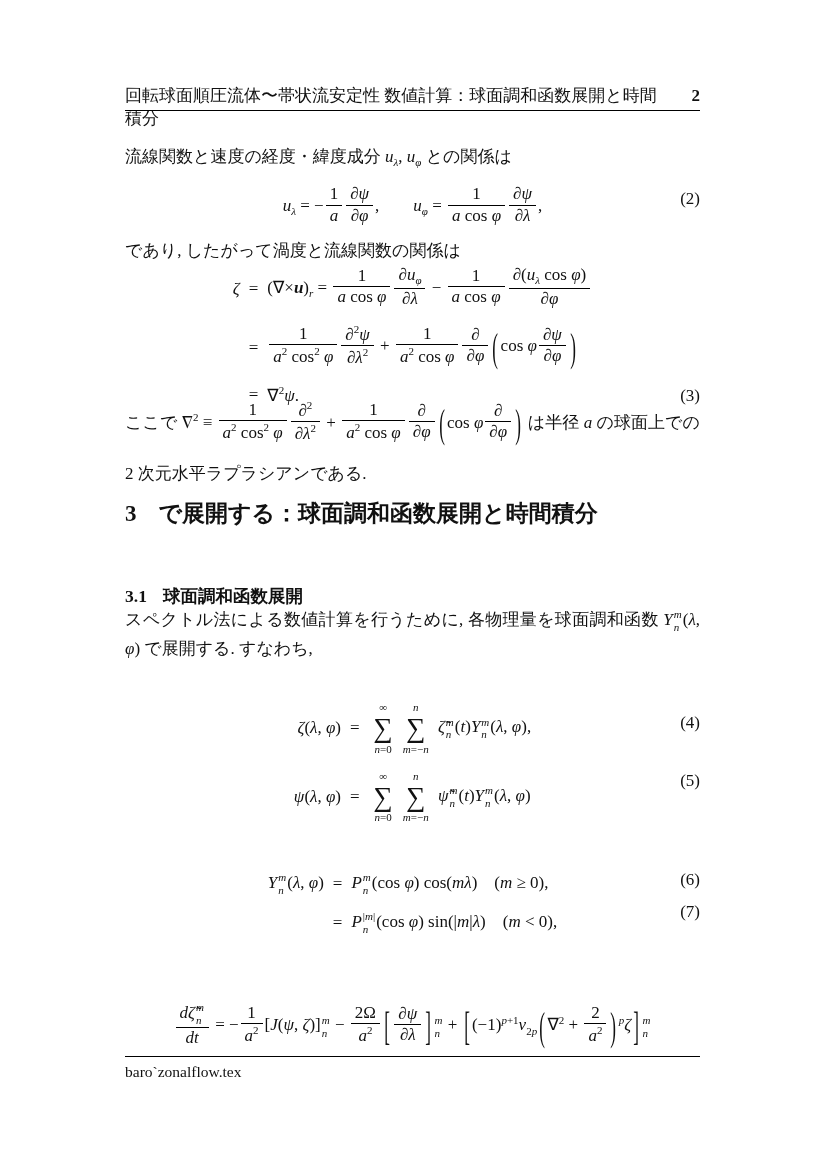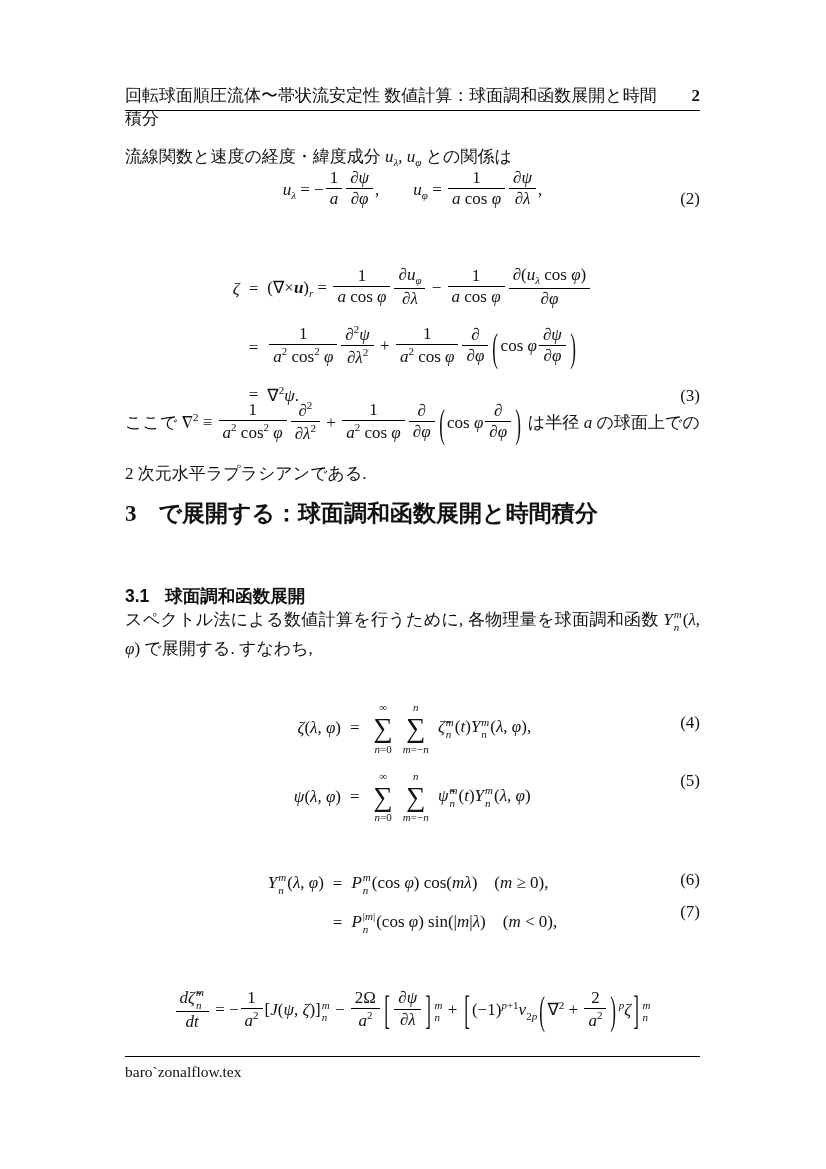--- a/index.html
+++ b/index.html
@@ -16,25 +16,25 @@
   .ftr { display:flex; justify-content:space-between; font-size:15.5px;flex-direction:column; }
 
   
   .para { font-size:17px; line-height:29px; text-align:justify; }
   .para-math { line-height:50px; }
 
   
   .sec { font-size:23px; font-weight:bold; font-family:"Liberation Sans", sans-serif; }
   .sec .sec-num { font-family:"Liberation Serif", serif; margin-right:22px; }
   .subsec { font-size:17.5px; font-weight:bold; font-family:"Liberation Sans", sans-serif; }
-  .subsec .sec-num { font-family:Liberation Sans, sans-serif; margin-right:16px; }
+  .subsec .sec-num { font-family:Liberation Serif, serif; margin-right:16px; }
 
   
   .eqwrap { text-align:center; position:absolute; left:125px; width:575px; font-size:17px; }
-  .eqflex { display:flex; align-items:flex-start; justify-content:center; }
+  .eqflex { display:flex; align-items:flex-end; justify-content:center; }
   .eq-label { position:absolute; right:0; font-size:17px; }
   .center-label { top:50%; transform:translateY(-50%); }
   .eqtable { display:inline-table; border-collapse:collapse; text-align:left; }
   .eqrow { display:table-row; }
   .eqcell { display:table-cell; vertical-align:middle; padding:7px 0; }
   .eqcell.lhs { text-align:right; }
   .eqcell.rel { padding:7px 9px; }
   .eqcell.rhs { text-align:left; }
 
   
@@ -62,20 +62,21 @@
   </div>
   <div class="block rule" style="top:110px"></div>
 
   <p class="block para" style="top:142px">流線関数と速度の経度・緯度成分 <i>u</i><sub><i>λ</i></sub>, <i>u</i><sub><i>φ</i></sub> との関係は</p>
 
   <div class="eqwrap eqflex" style="top:170px;height:58px">
     <span class="eqc"><i>u</i><sub><i>λ</i></sub> = −<span class="f"><span class="n">1</span><span class="d"><i>a</i></span></span><span class="f"><span class="n">∂<i>ψ</i></span><span class="d">∂<i>φ</i></span></span>,  <i>u</i><sub><i>φ</i></sub> = <span class="f"><span class="n">1</span><span class="d"><i>a</i> cos <i>φ</i></span></span><span class="f"><span class="n">∂<i>ψ</i></span><span class="d">∂<i>λ</i></span></span>,</span>
     <span class="eq-label center-label">(2)</span>
   </div>
 
+  <p class="block para" style="top:236px">であり, したがって渦度と流線関数の関係は</p>
 
   <div class="eqwrap" style="top:260px">
     <div class="eqtable">
       <div class="eqrow">
         <span class="eqcell lhs"><i>ζ</i></span>
         <span class="eqcell rel">=</span>
         <span class="eqcell rhs">(∇×<b><i>u</i></b>)<sub><i>r</i></sub> = <span class="f"><span class="n">1</span><span class="d"><i>a</i> cos <i>φ</i></span></span><span class="f"><span class="n">∂<i>u</i><sub><i>φ</i></sub></span><span class="d">∂<i>λ</i></span></span> − <span class="f"><span class="n">1</span><span class="d"><i>a</i> cos <i>φ</i></span></span><span class="f"><span class="n">∂(<i>u</i><sub><i>λ</i></sub> cos <i>φ</i>)</span><span class="d">∂<i>φ</i></span></span></span>
       </div>
       <div class="eqrow">
         <span class="eqcell lhs"></span>

